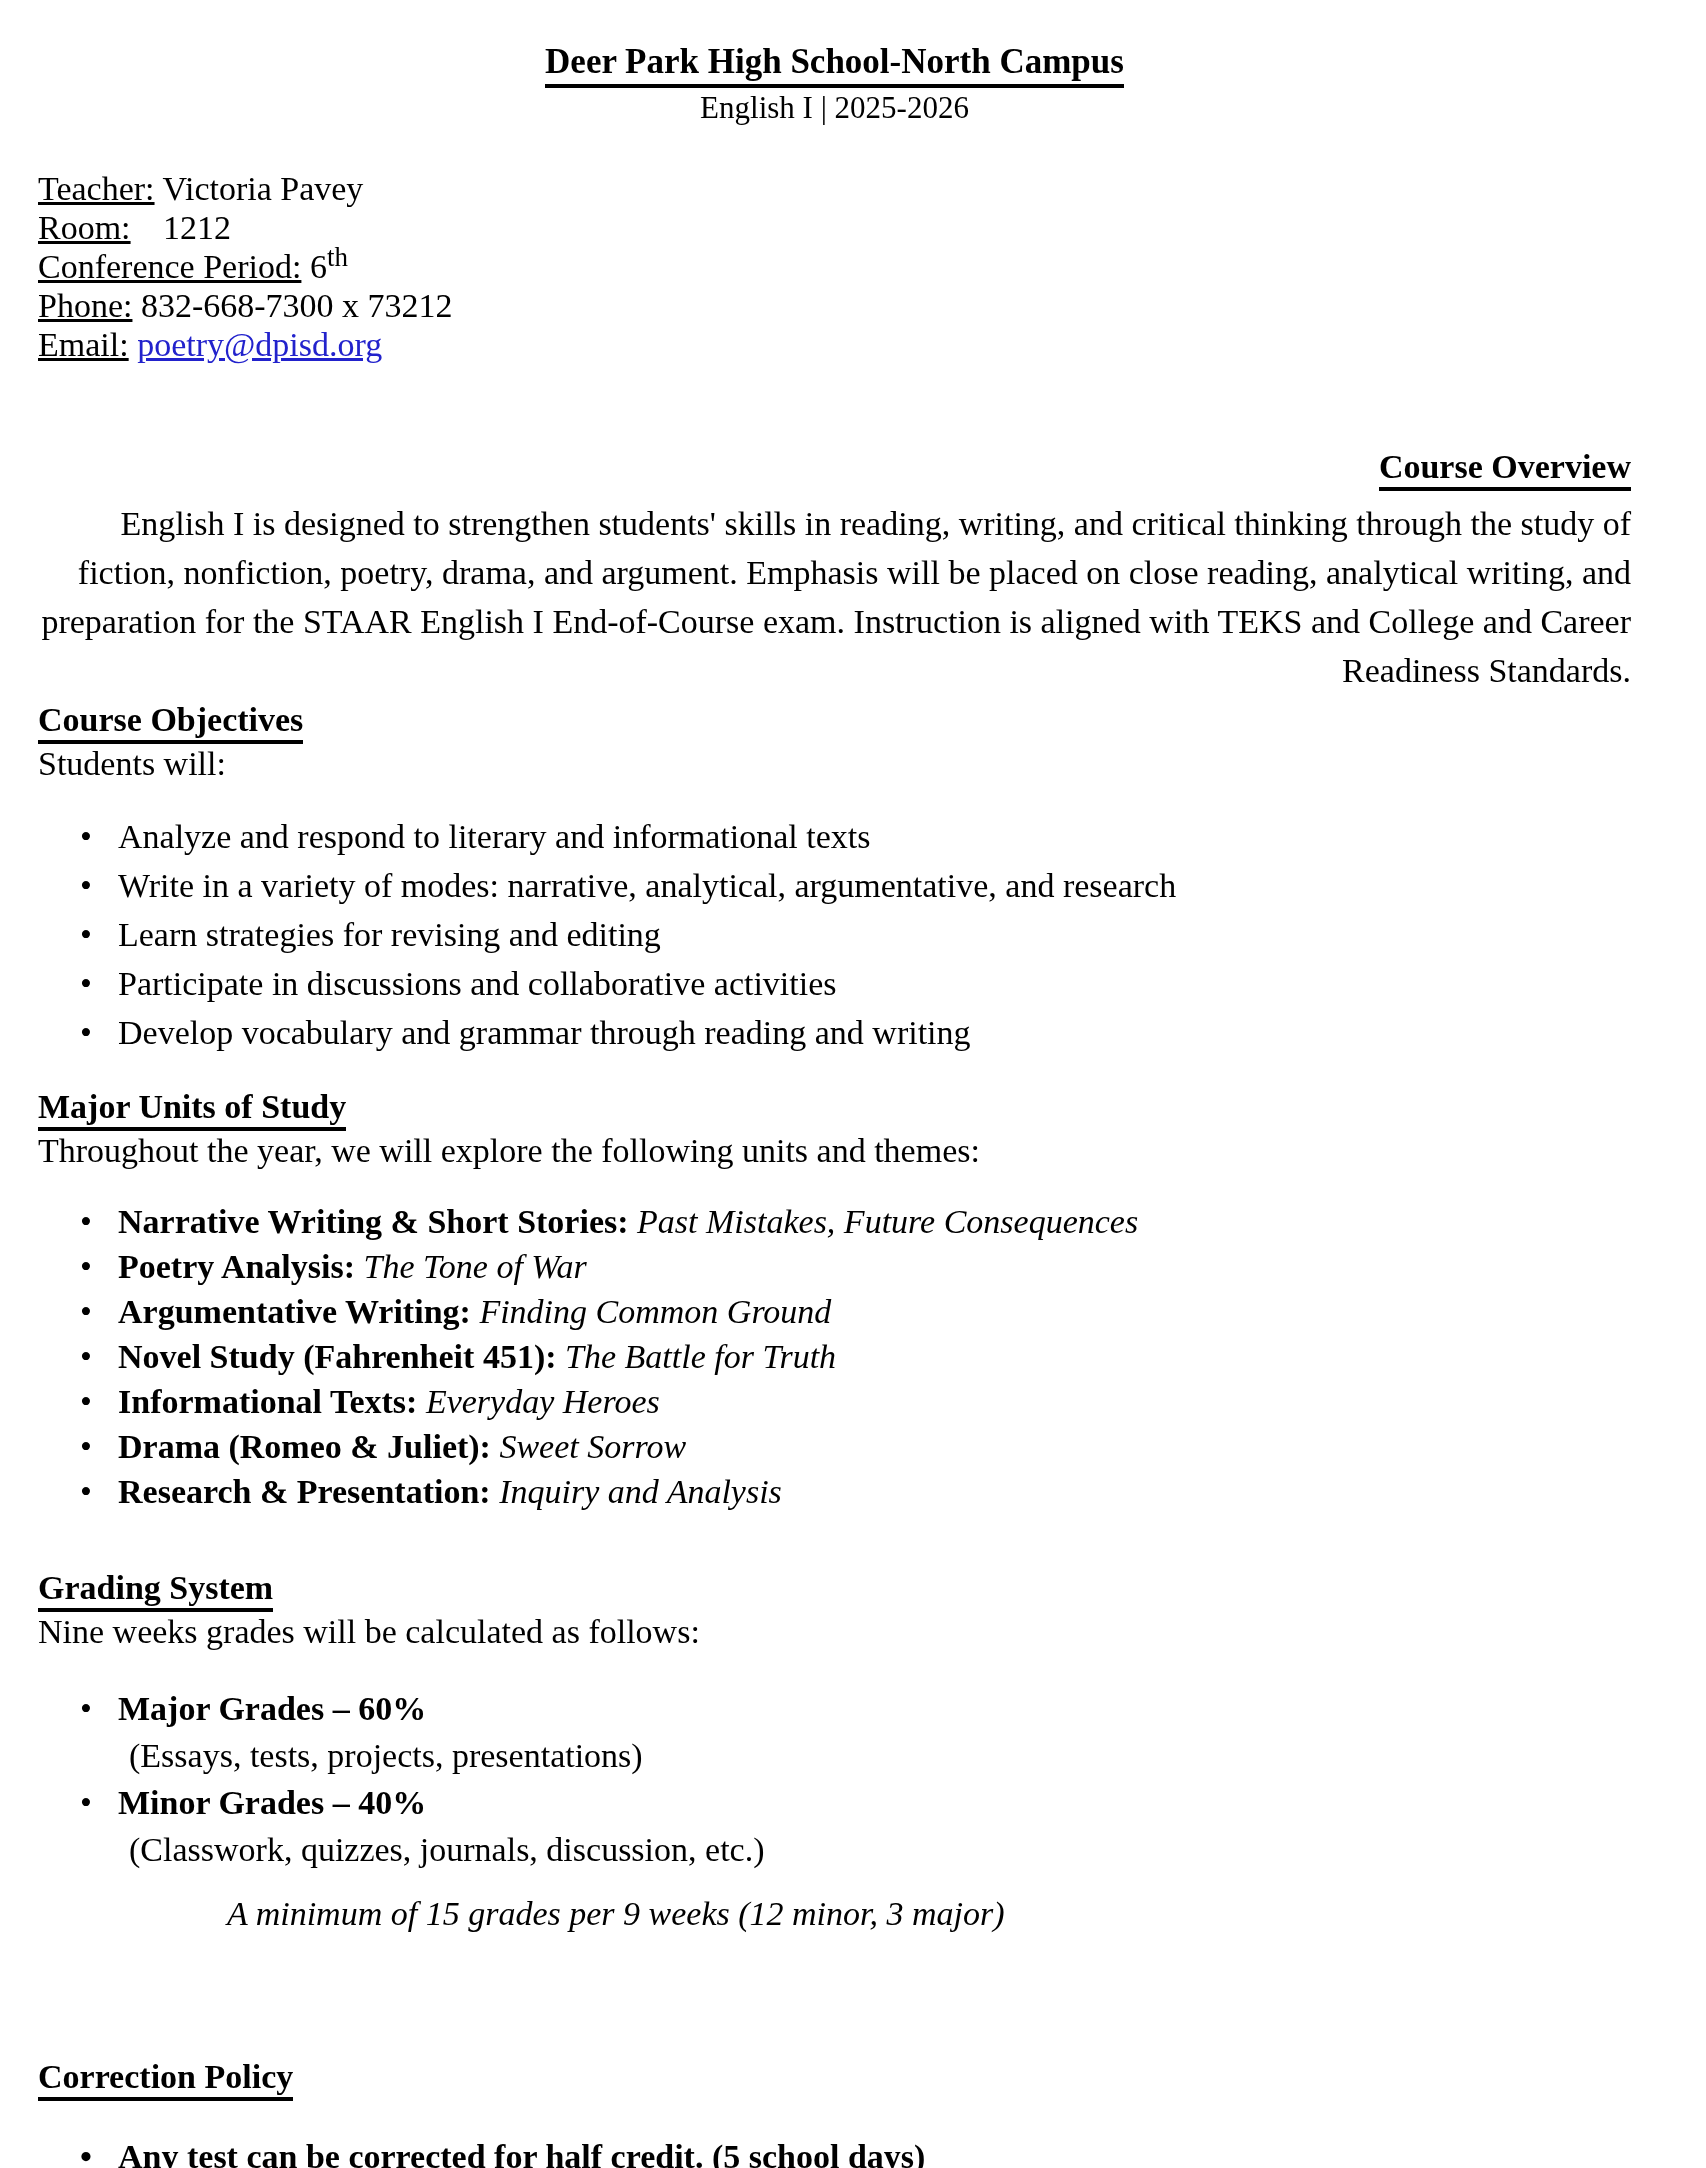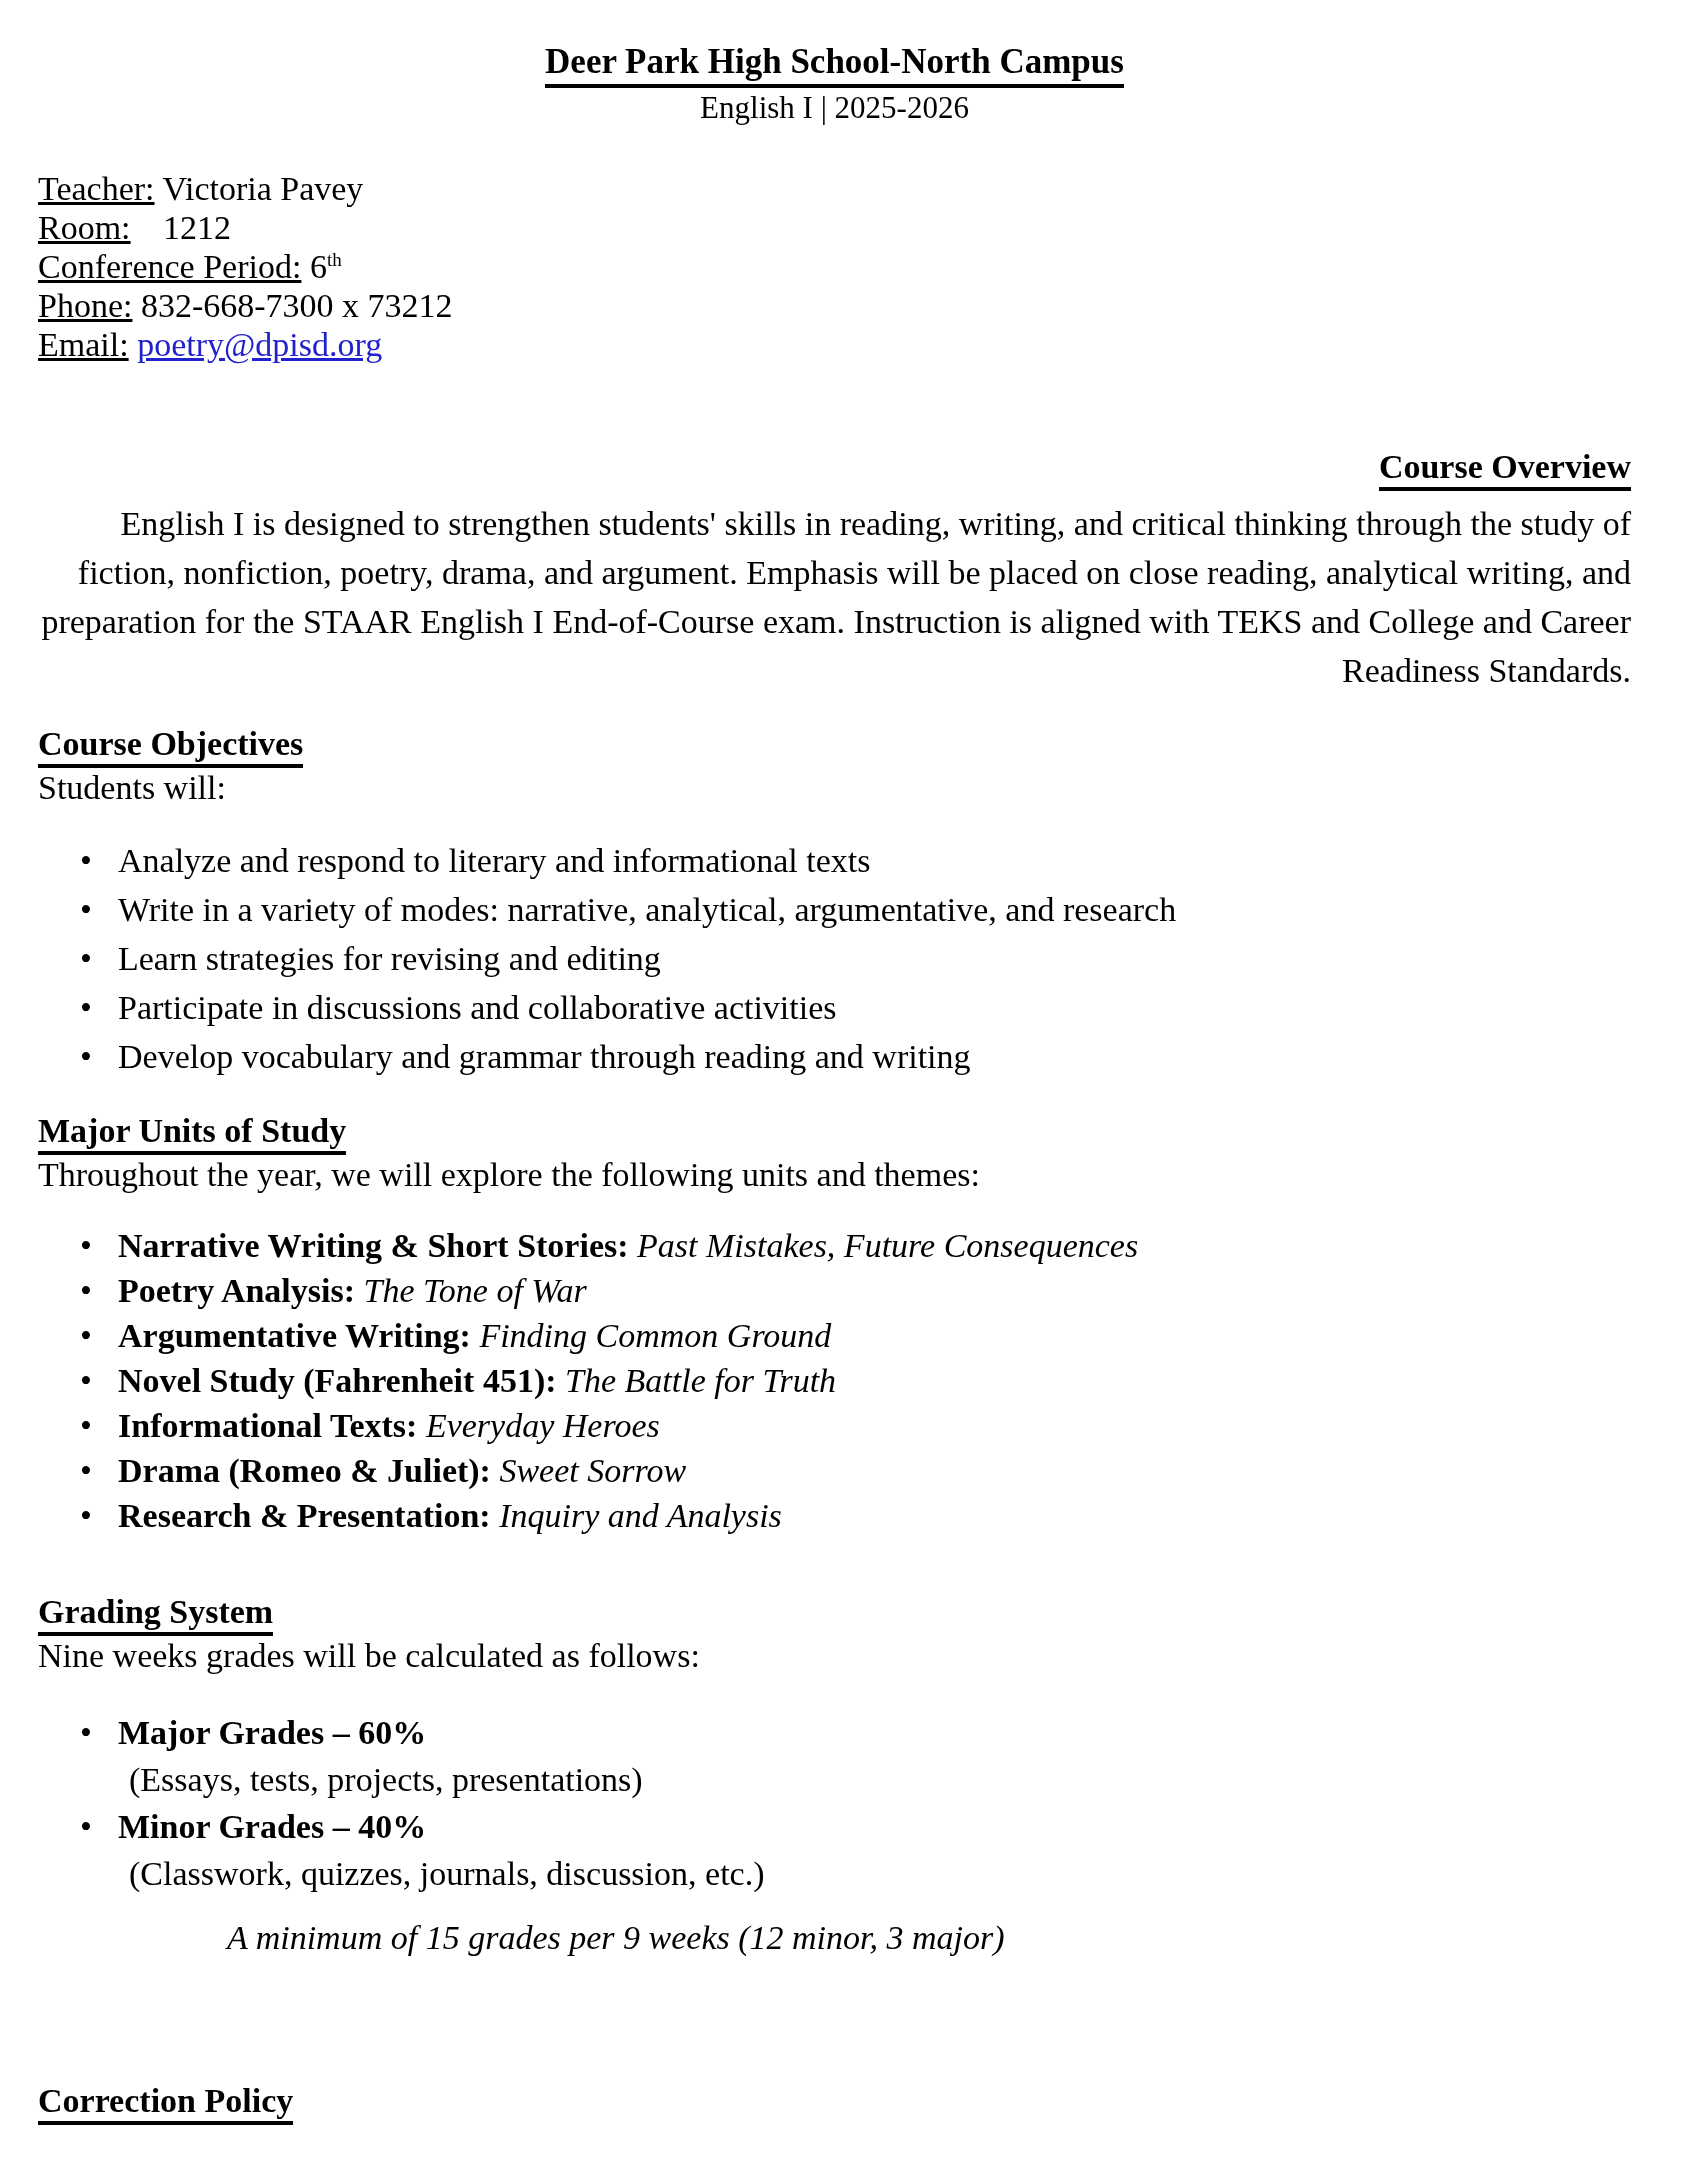--- a/index.html
+++ b/index.html
@@ -24,21 +24,21 @@
     border-bottom: 4.3px solid #000;
     padding-bottom: 0.9px;
   }
   .doc-subtitle { font-size: 31px; font-weight: normal; line-height: 40px; }
 
   
   .contact { margin-top: 41px; }
   .contact .line { line-height: 39px; }
   .lbl { text-decoration: underline; }
   .contact .room-val { margin-left: 24px; }
-  sup.ord { font-size: 19px; line-height: 0; vertical-align: super; }
+  sup.ord { font-size: 27px; line-height: 0; vertical-align: super; }
   a.email {
     color: #2222CC;
     text-decoration: underline;
     cursor: pointer;
   }
 
   
   .heading { font-weight: bold; line-height: 41px; }
   .heading .u-thick {
     display: inline-block;
@@ -47,21 +47,21 @@
   }
 
   
   .para { margin-top: 8.6px; line-height: 49px; }
   .intro { line-height: 39px; }
 
   
   .li { position: relative; padding-left: 80px; }
   .marker { position: absolute; left: 42px; top: 0; }
   .sec-overview   { margin-top: 82px; text-align: right; }
-  .sec-objectives { margin-top: 28px; }
+  .sec-objectives { margin-top: 4px; }
   .list-objectives { margin-top: 29px; }
   .list-objectives .li { line-height: 49px; }
   .sec-units { margin-top: 29px; }
   .list-units { margin-top: 29px; }
   .list-units .li { line-height: 45px; }
   .unit-label { font-weight: bold; }
   .unit-theme { font-style: italic; }
   .sec-grading { margin-top: 53px; }
   .list-grading { margin-top: 34px; }
   .list-grading .li { line-height: 47px; }

